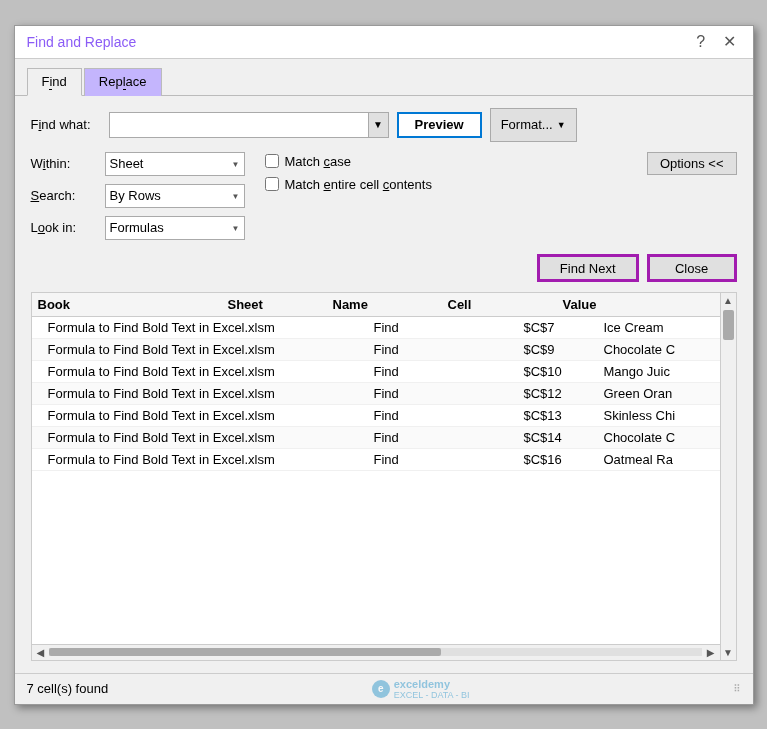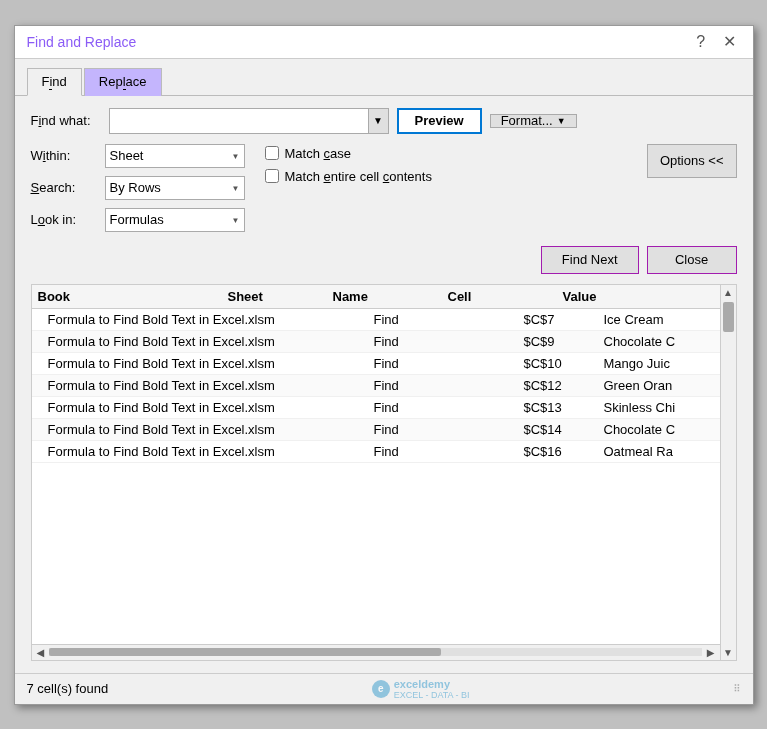--- a/index.html
+++ b/index.html
@@ -134,21 +134,21 @@
       font-weight: bold;
       cursor: pointer;
       height: 26px;
     }
     .format-btn {
       background: #e0e0e0;
       border: 1px solid #aaa;
       padding: 3px 10px;
       font-size: 13px;
       cursor: pointer;
-      height: 14px;
+      height: 34px;
       display: flex;
       align-items: center;
       gap: 4px;
     }
 
     .options-section {
       display: flex;
       gap: 20px;
       align-items: flex-start;
     }
@@ -218,32 +218,32 @@
       display: flex;
       align-items: flex-end;
       padding-bottom: 4px;
     }
     .options-btn {
       background: #e0e0e0;
       border: 1px solid #aaa;
       padding: 3px 12px;
       font-size: 13px;
       cursor: pointer;
-      height: 34px;
+      height: 23px;
     }
 
     .action-row {
       display: flex;
       justify-content: flex-end;
       gap: 8px;
       margin-top: 4px;
     }
     .action-btn {
       background: #e0e0e0;
-      border: 1px solid #a21caf;
+      border: 3px solid #a21caf;
       padding: 4px 20px;
       font-size: 13px;
       cursor: pointer;
       height: 28px;
       min-width: 90px;
     }
     .action-btn.active-find {
       background: #e8e8ff;
       border: 1px solid #999;
     }

